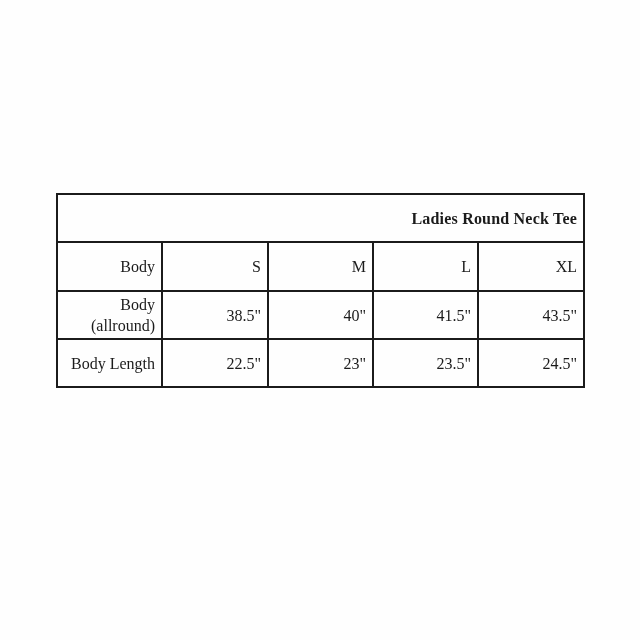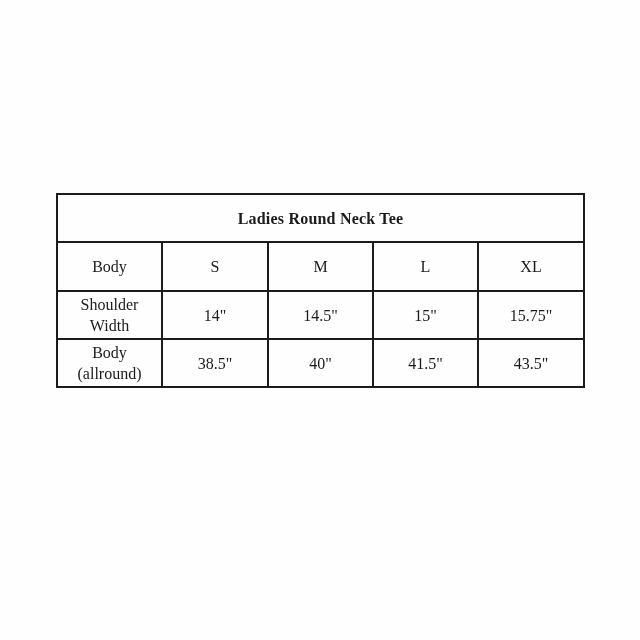--- a/index.html
+++ b/index.html
@@ -24,21 +24,21 @@
     left: 56px;
     top: 193px;
   }
   table.size-chart {
     border-collapse: collapse;
     table-layout: fixed;
     color: #1b1b1b;
   }
   table.size-chart td {
     border: 2px solid #1b1b1b;
-    text-align: center;
+    text-align: right;
     vertical-align: middle;
     font-size: 16px;
     line-height: 21px;
     padding: 2px 6px;
     background: #fefefe;
     overflow: hidden;
   }
   td.title-cell {
     font-weight: bold;
     font-size: 19px;
@@ -70,29 +70,29 @@
           <td colspan="5" class="title-cell">Ladies Round Neck Tee</td>
         </tr>
         <tr class="header-row">
           <td>Body</td>
           <td>S</td>
           <td>M</td>
           <td>L</td>
           <td>XL</td>
         </tr>
         <tr class="data-row">
-          <td>Shoulder Width</td>
-          <td>14"</td>
-          <td>14.5"</td>
-          <td>15"</td>
-          <td>15.75"</td>
-        </tr>
-        <tr class="data-row">
           <td>Body (allround)</td>
           <td>38.5"</td>
           <td>40"</td>
           <td>41.5"</td>
           <td>43.5"</td>
+        </tr>
+        <tr class="data-row">
+          <td>Body Length</td>
+          <td>22.5"</td>
+          <td>23"</td>
+          <td>23.5"</td>
+          <td>24.5"</td>
         </tr>
       </tbody>
     </table>
   </div>
 </div>
 
 </body></html>

